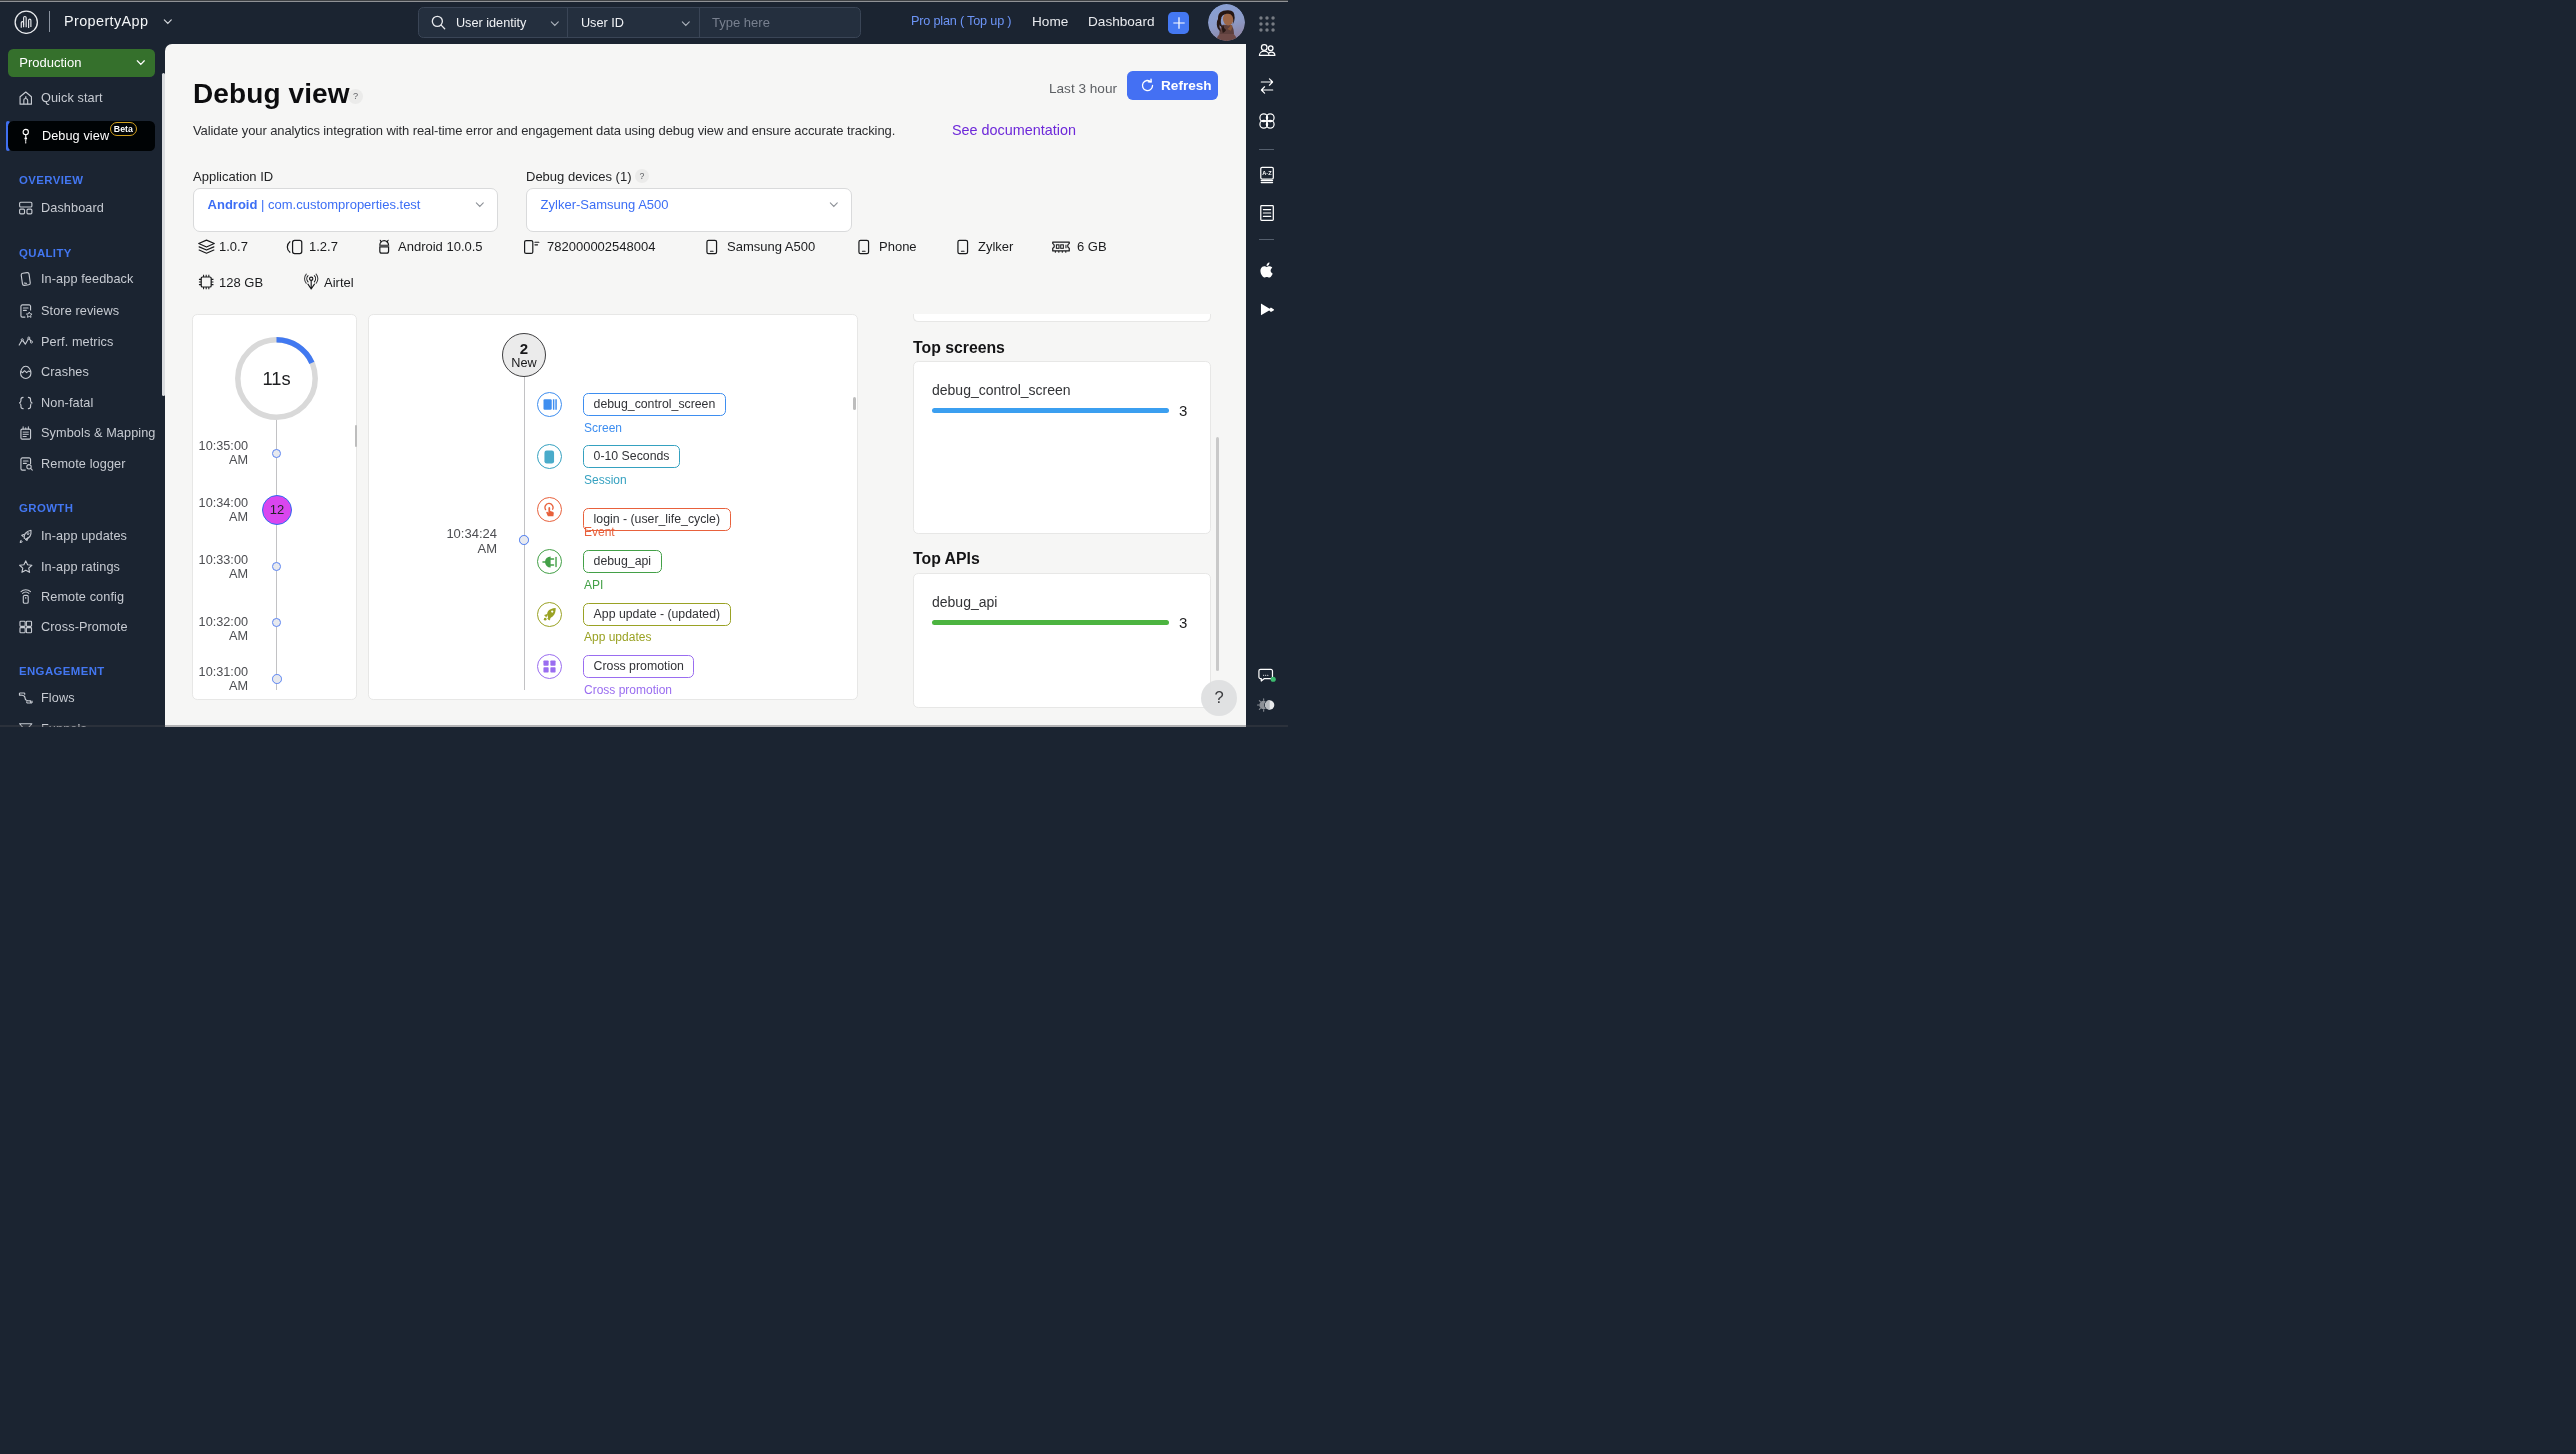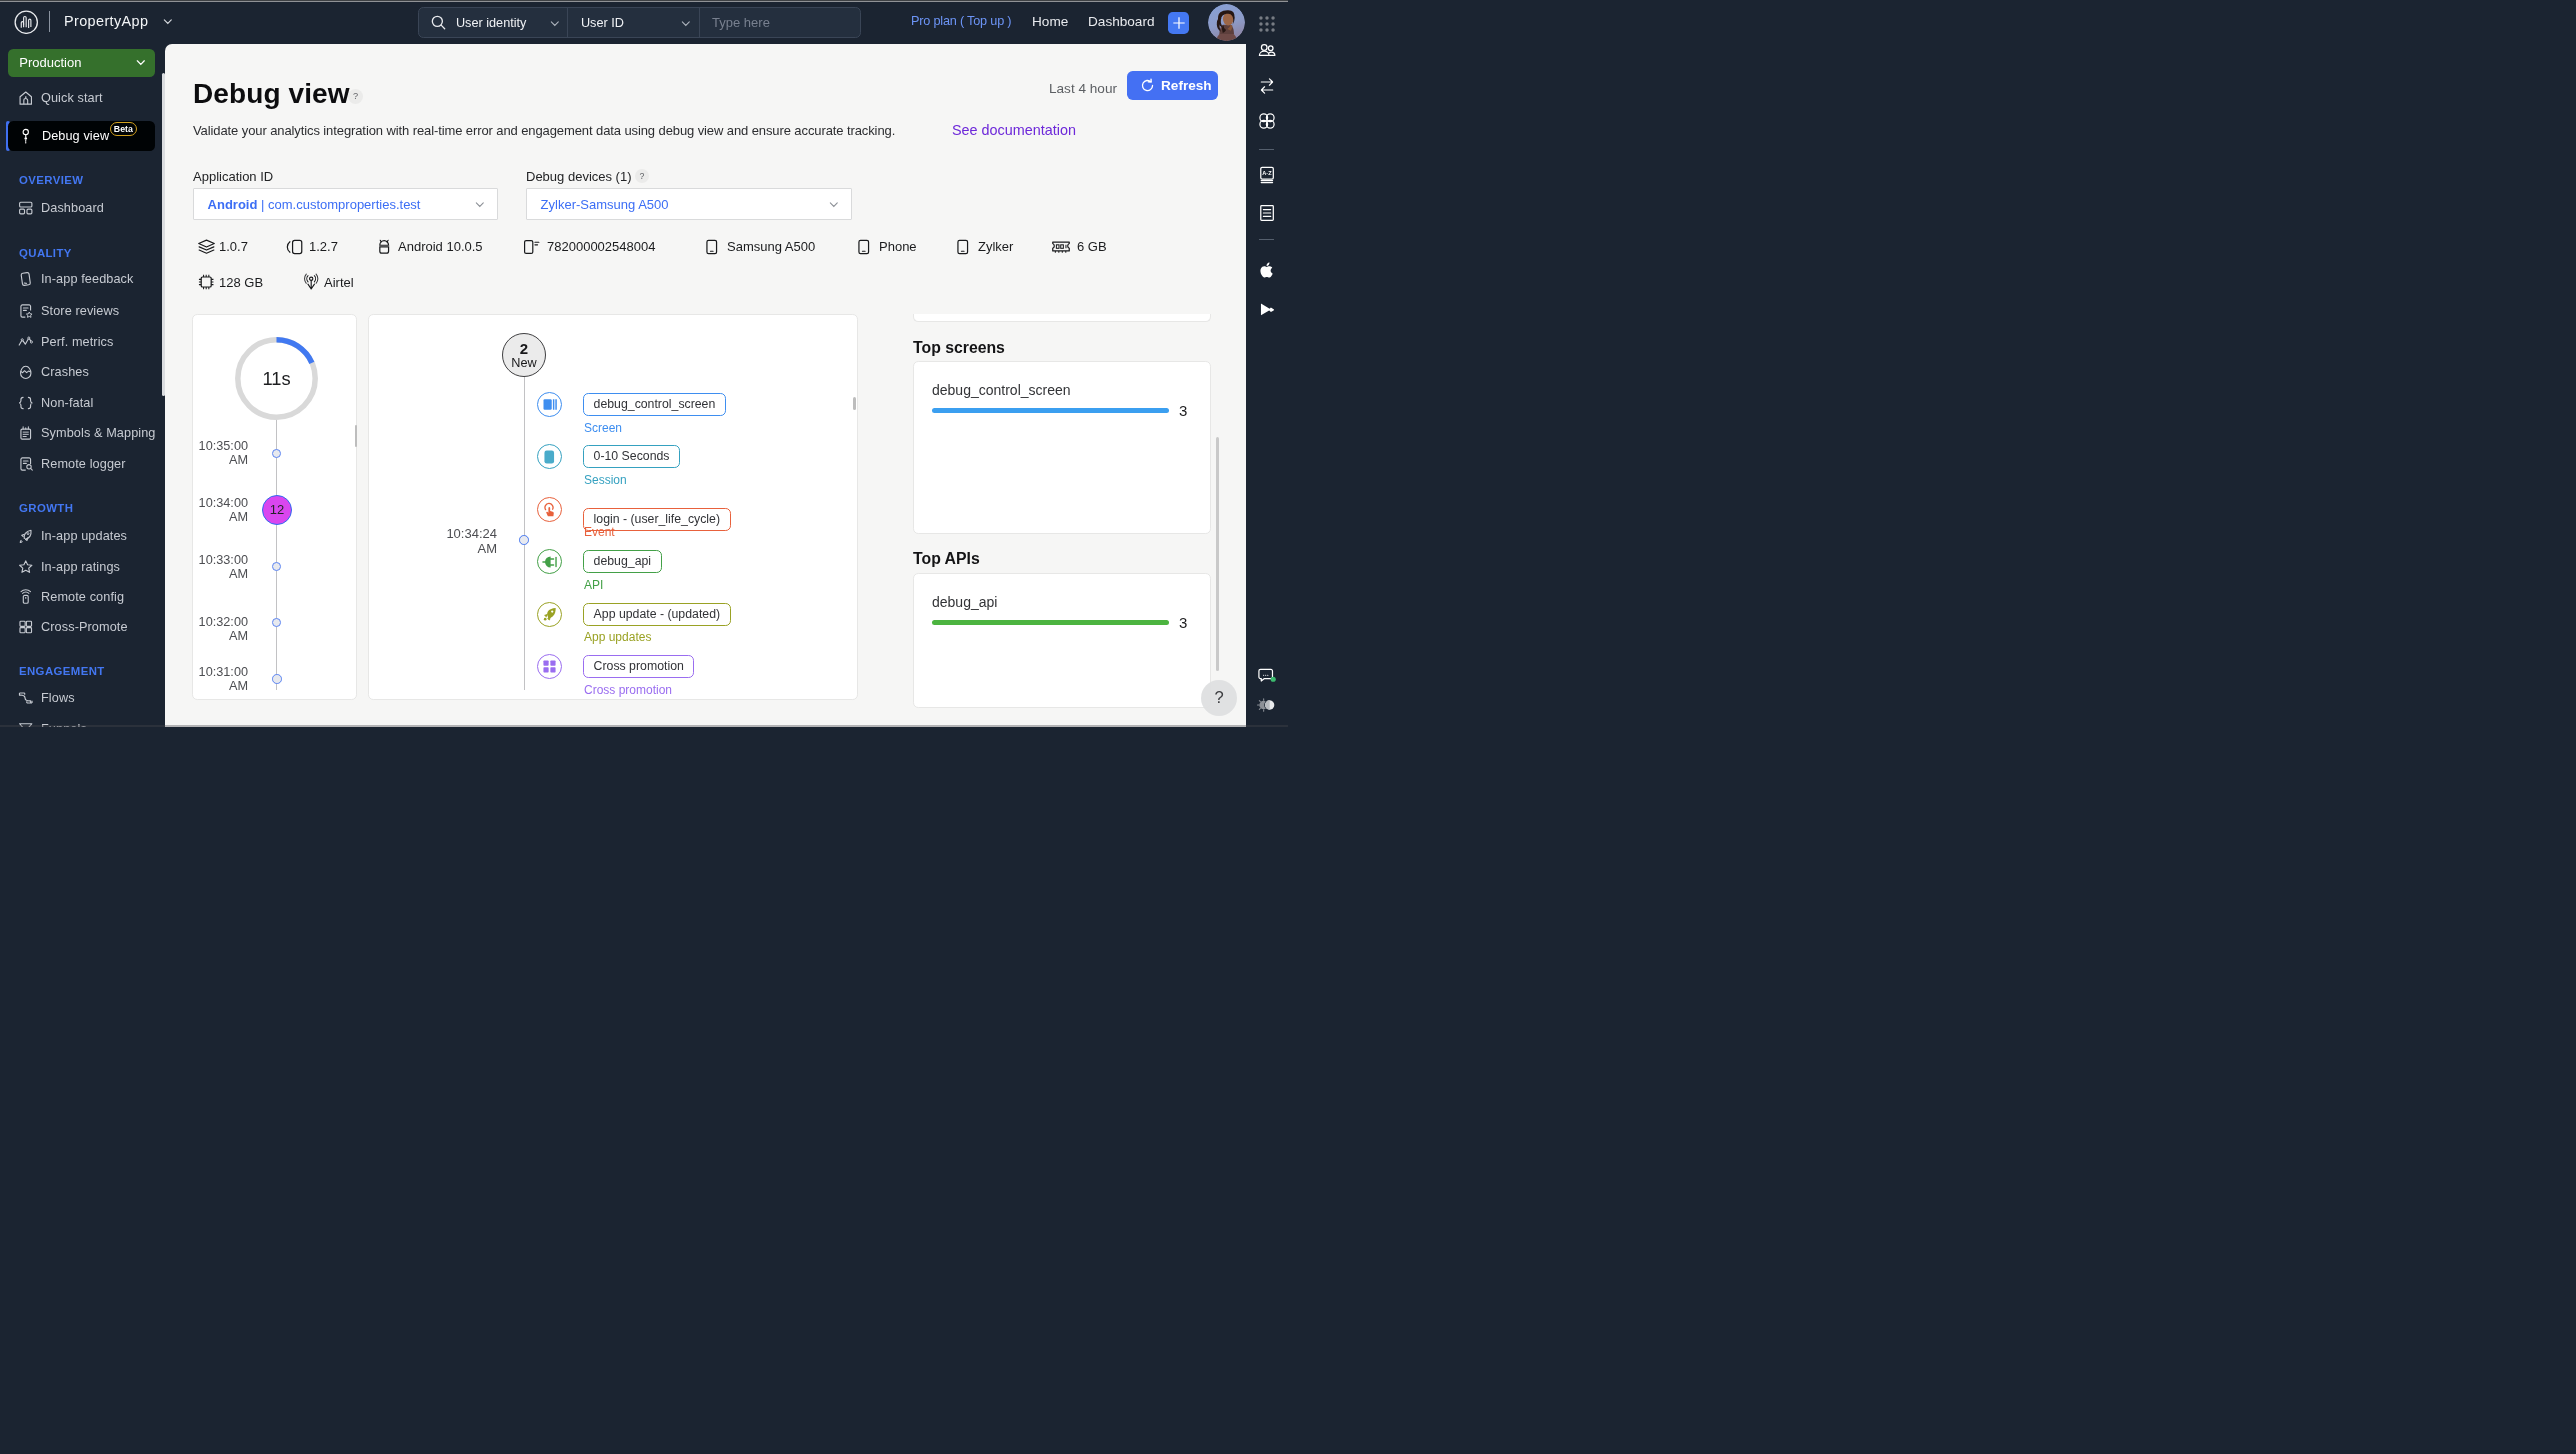--- a/index.html
+++ b/index.html
@@ -62,21 +62,21 @@
 #refreshbtn { left:962px; top:27px; width:91px; height:29px; background:#4470f3; border-radius:5.7px; color:#fff; }
 #refreshbtn .t { position:absolute; left:34px; top:6.6px; font-size:13.6px; font-weight:700; }
 #refreshbtn svg { position:absolute; left:13px; top:7px; }
 #desc { left:28px; top:79px; font-size:13px; letter-spacing:-0.1px; color:#2c2d30; }
 #seedoc { left:787px; top:78px; width:246px; text-align:left; font-size:14.4px; color:#6d28d9; }
 
 .fldlabel { position:absolute; top:125px; font-size:13px; color:#232426; }
 #apl { left:28px; }
 #ddl { left:361px; }
 #dd-help { left:470px; top:125px; width:14px; height:14px; font-size:8.8px; line-height:14px; }
-.selbox { position:absolute; top:144px; height:32px; background:#fff; border:0.9px solid #d9dadb; border-radius:1px; }
+.selbox { position:absolute; top:144px; height:44px; background:#fff; border:0.9px solid #d9dadb; border-radius:7px; }
 #selbox1 { left:28px; width:305px; }
 #selbox2 { left:361px; width:326px; }
 .selbox .t { position:absolute; left:13.6px; top:7.9px; font-size:13px; color:#3c6ef5; white-space:nowrap; }
 .selbox .chv { position:absolute; right:12.3px; top:11.4px; }
 
 .dev { position:absolute; font-size:13px; color:#1b1c1e; white-space:nowrap; }
 .dev svg { position:absolute; left:0; top:50%; transform:translateY(-50%); }
 
 
 .card { position:absolute; background:#fff; border:0.9px solid #e7e7e6; border-radius:5.3px; }
@@ -391,21 +391,21 @@
       </g>
       <circle cx="19" cy="10" r="8.2" fill="#1b2431"></circle>
       <circle cx="19" cy="10" r="7" fill="#e8eaec"></circle>
       <path d="M19 3 a7 7 0 0 0 0 14 Z" fill="#b9bcc1"></path>
     </svg>
 </div>
 
 <div id="main" class="abs">
   <div id="title" class="abs">Debug view</div>
   <div id="title-help" class="abs helpc">?</div>
-  <div id="last1h" class="abs">Last 4 hour</div>
+  <div id="last1h" class="abs">Last 3 hour</div>
   <div id="refreshbtn" class="abs">
       <svg width="15" height="15" viewBox="0 0 17 17">
         <path d="M14.2 8.5 a5.7 5.7 0 1 1 -1.7 -4.05 M12.5 1.2 l0.25 3.4 l-3.4 -0.25" fill="none" stroke="#fff" stroke-width="1.5" stroke-linecap="round" stroke-linejoin="round"></path>
       </svg>
       <div class="t">Refresh</div>
     </div>
   <div id="desc" class="abs">Validate your analytics integration with real-time error and engagement data using debug view and ensure accurate tracking.</div>
   <div id="seedoc" class="abs">See documentation</div>
 
   <div id="apl" class="abs fldlabel">Application ID</div>

